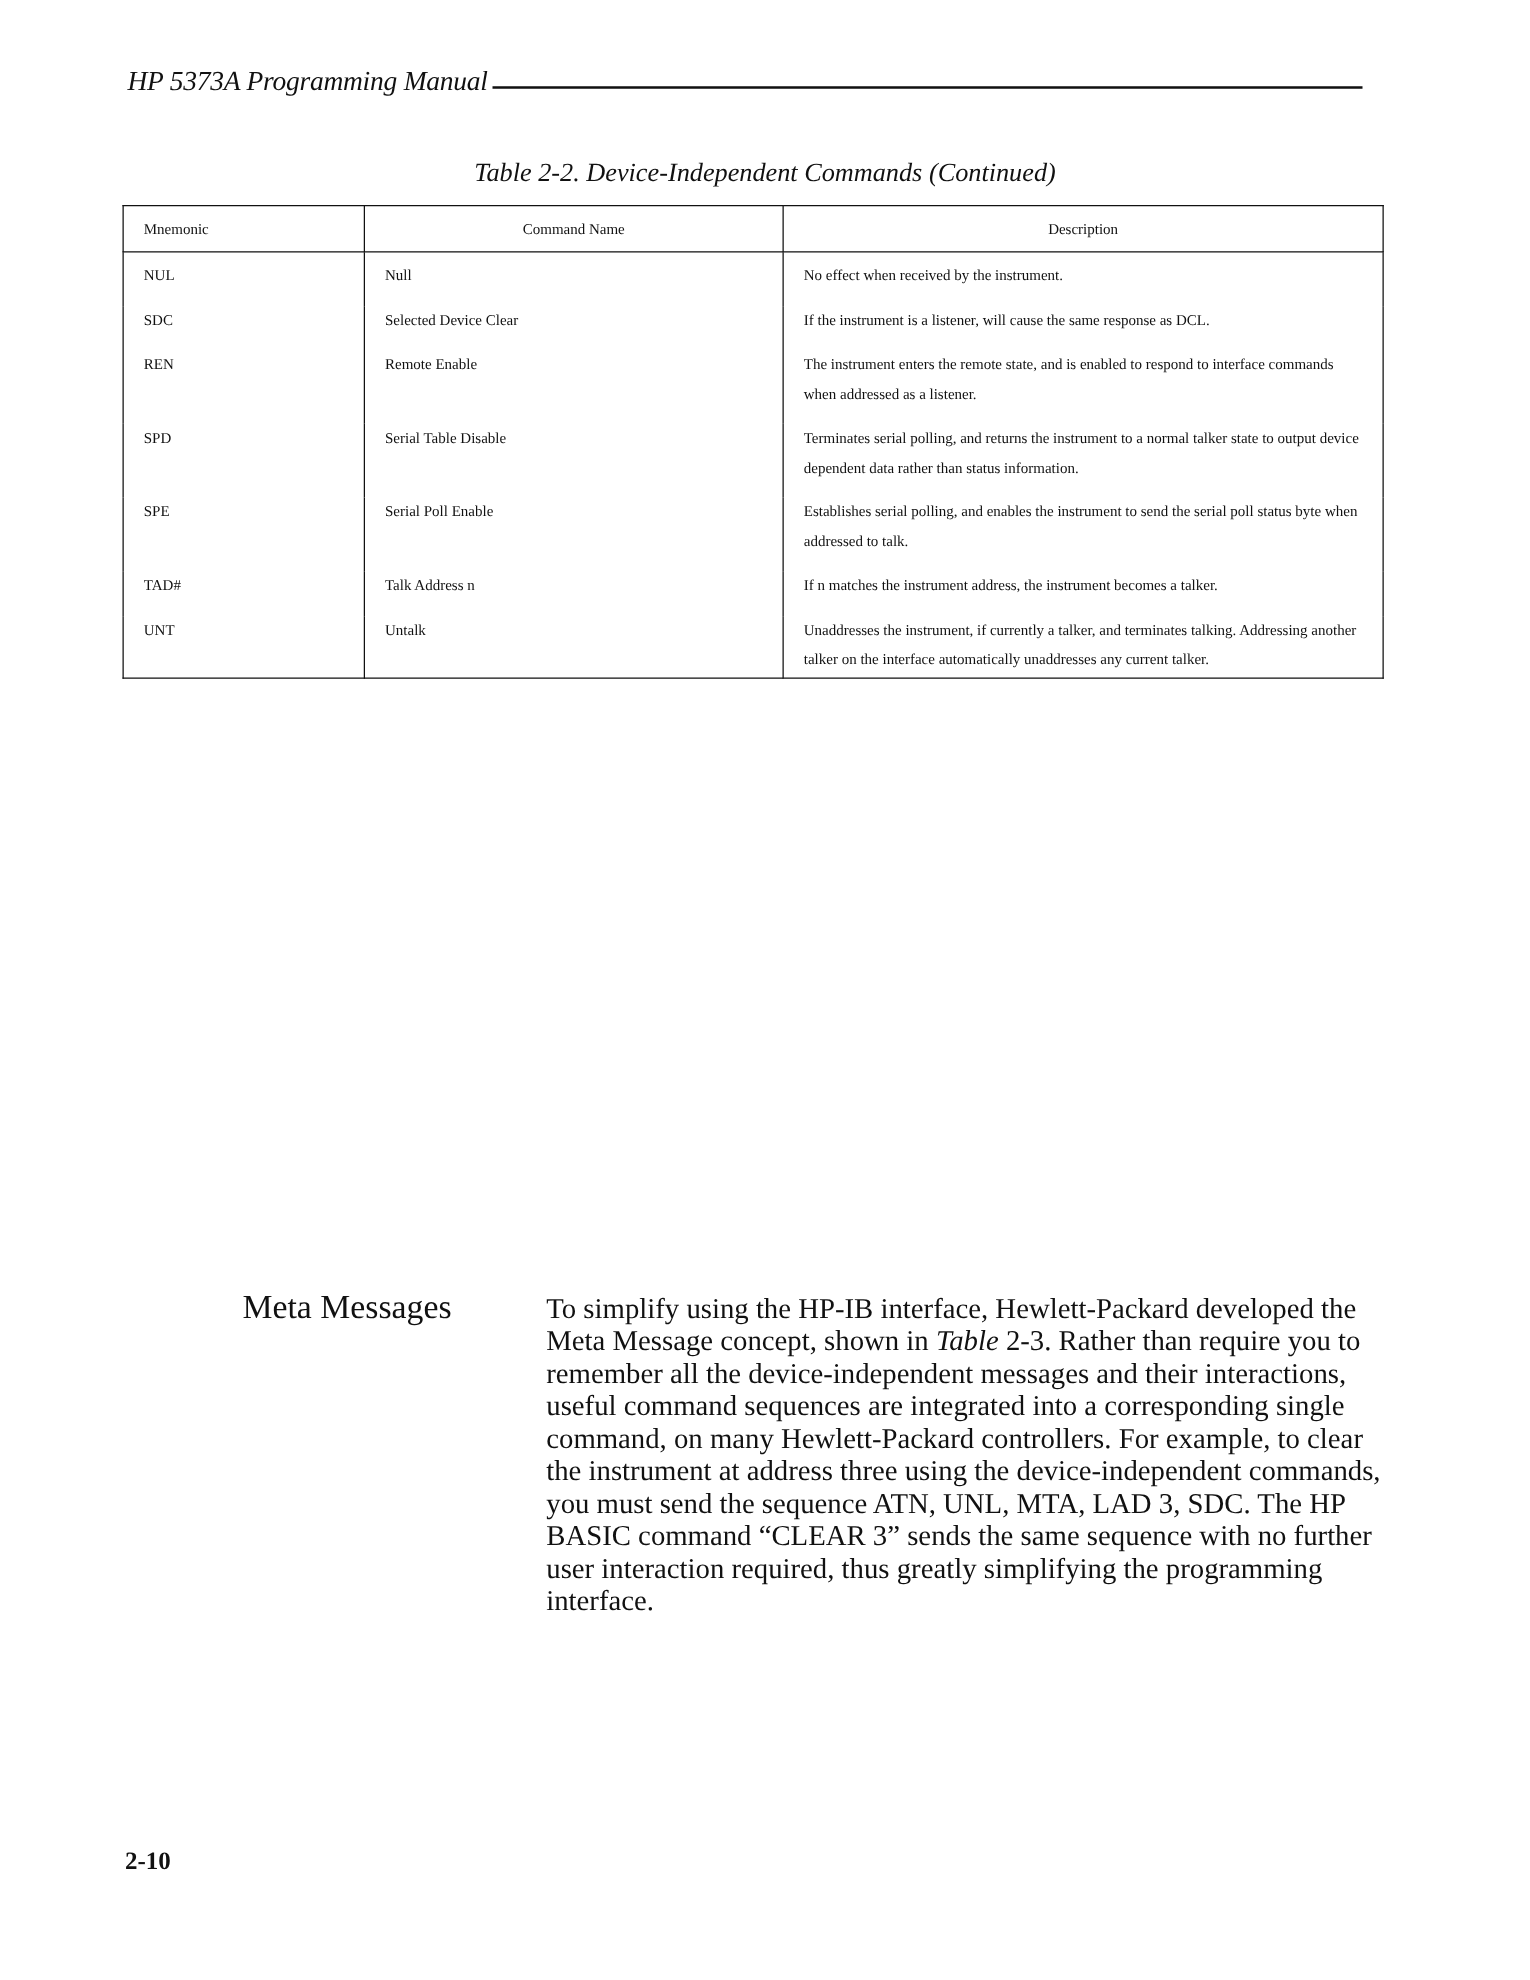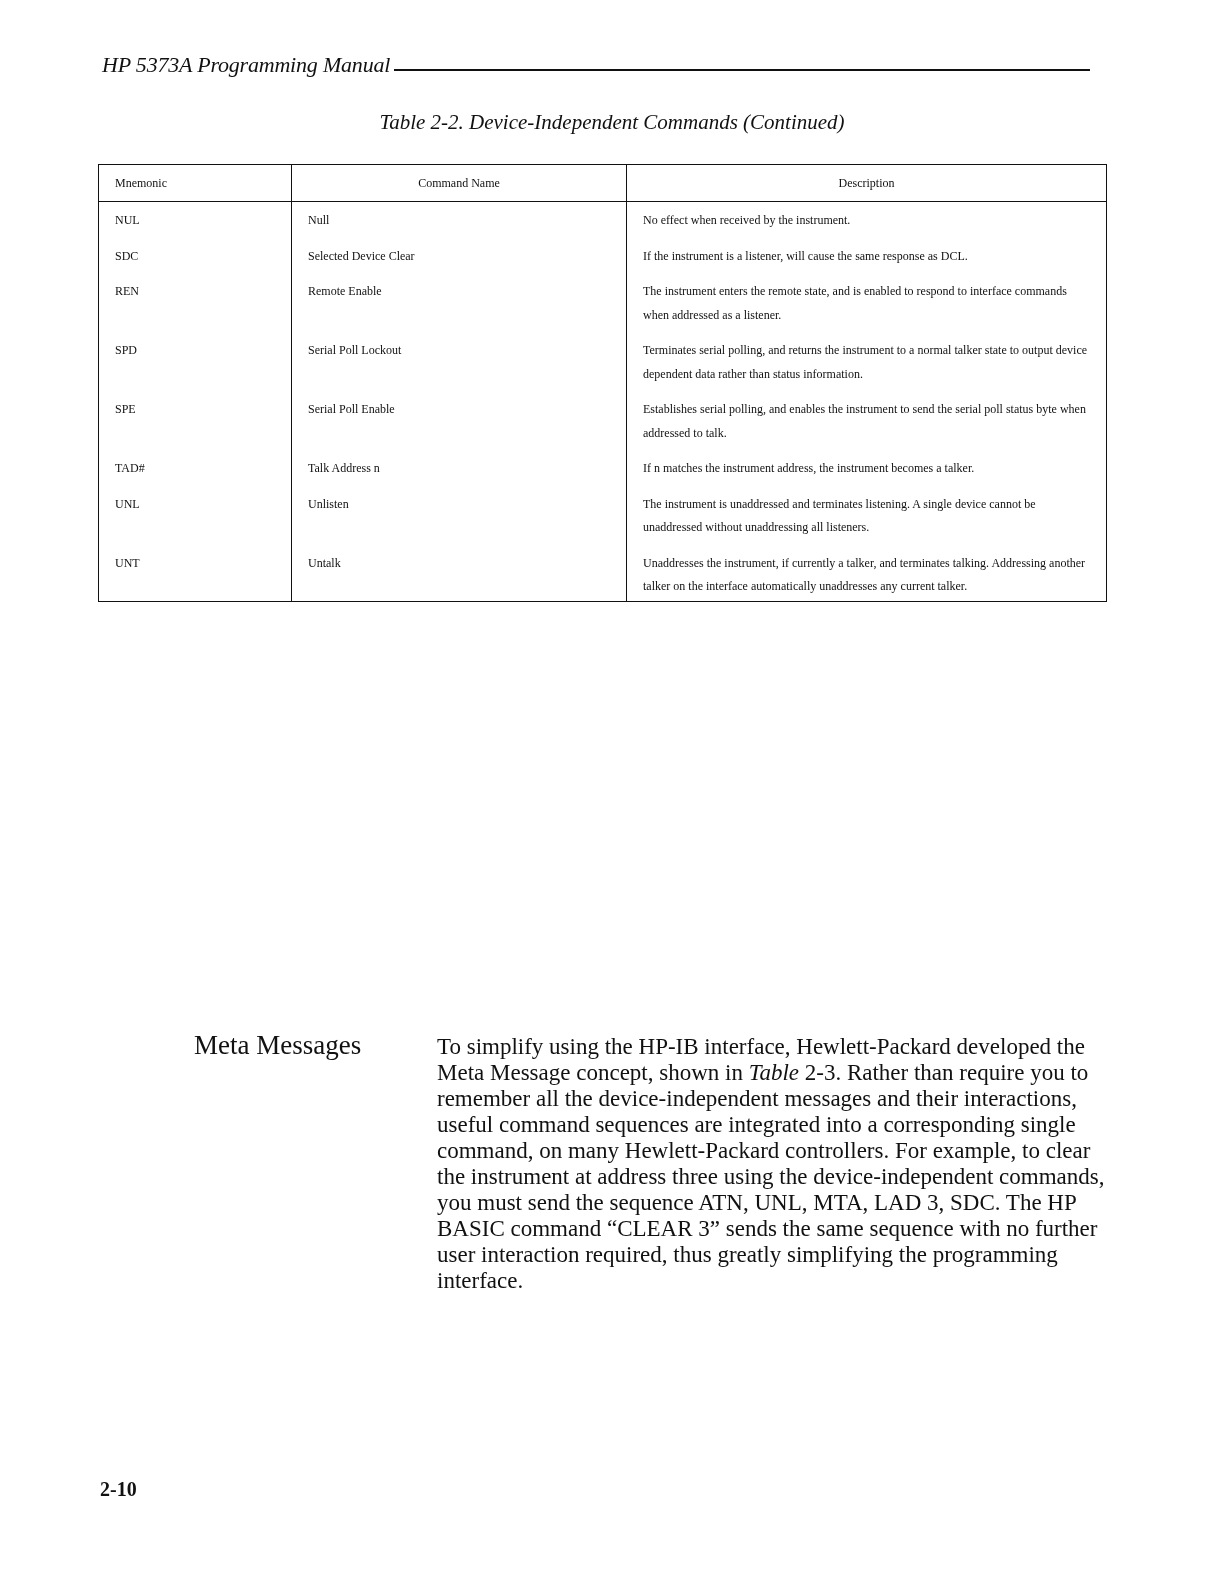--- a/index.html
+++ b/index.html
@@ -1,20 +1,20 @@
 <!DOCTYPE html>
 <html><head>
 <meta charset="utf-8">
 <style>
   html, body { margin: 0; padding: 0; background: #ffffff; }
   body { width: 1224px; height: 1584px; position: relative; color: #111; font-family: "Liberation Serif", "DejaVu Serif", serif; }
   .header { position: absolute; left: 102px; top: 52px; width: 988px; display: flex; align-items: flex-end; }
   .header-title { font-style: italic; font-size: 22px; white-space: nowrap; letter-spacing: -0.2px; }
   .header-rule { flex: 1; border-bottom: 2px solid #111; margin-left: 4px; margin-bottom: 7px; }
-  .caption { position: absolute; left: 0; width: 1224px; top: 110px; text-align: center; font-style: italic; font-size: 21px; }
+  .caption { position: absolute; left: 0; width: 1224px; top: 126px; text-align: center; font-style: italic; font-size: 21px; }
   table.cmd { position: absolute; left: 98px; top: 164px; width: 1009px; border-collapse: collapse; font-size: 12px; }
   table.cmd th, table.cmd td { border-left: 1.5px solid #111; border-right: 1.5px solid #111; vertical-align: top; text-align: left; }
   table.cmd thead th { border-top: 1.5px solid #111; border-bottom: 1.5px solid #111; font-weight: normal; height: 36px; padding: 0 16px; vertical-align: middle; }
   table.cmd thead th.c-name, table.cmd thead th.c-desc { text-align: center; }
   table.cmd tbody td { padding: 0 16px 12px 16px; line-height: 23.5px; }
   table.cmd tbody tr:first-child td { padding-top: 7px; }
   table.cmd tbody tr:last-child td { border-bottom: 1.5px solid #111; padding-bottom: 2px; }
   .col-mn { width: 160px; }
   .col-name { width: 302px; }
   .section-head { position: absolute; left: 194px; top: 1030px; font-size: 27px; font-family: "Liberation Serif", serif; }
@@ -51,37 +51,32 @@
         <td>Selected Device Clear</td>
         <td>If the instrument is a listener, will cause the same response as DCL.</td>
       </tr>
       <tr>
         <td>REN</td>
         <td>Remote Enable</td>
         <td>The instrument enters the remote state, and is enabled to respond to interface commands when addressed as a listener.</td>
       </tr>
       <tr>
         <td>SPD</td>
-        <td>Serial Poll Lockout</td>
+        <td>Serial Table Disable</td>
         <td>Terminates serial polling, and returns the instrument to a normal talker state to output device dependent data rather than status information.</td>
       </tr>
       <tr>
         <td>SPE</td>
         <td>Serial Poll Enable</td>
         <td>Establishes serial polling, and enables the instrument to send the serial poll status byte when addressed to talk.</td>
       </tr>
       <tr>
         <td>TAD#</td>
         <td>Talk Address n</td>
         <td>If n matches the instrument address, the instrument becomes a talker.</td>
-      </tr>
-      <tr>
-        <td>UNL</td>
-        <td>Unlisten</td>
-        <td>The instrument is unaddressed and terminates listening.  A single device cannot be unaddressed without unaddressing all listeners.</td>
       </tr>
       <tr>
         <td>UNT</td>
         <td>Untalk</td>
         <td>Unaddresses the instrument, if currently a talker, and terminates talking.  Addressing another talker on the interface automatically unaddresses any current talker.</td>
       </tr>
     </tbody>
 </table>
 
 <div class="section-head">Meta Messages</div>

